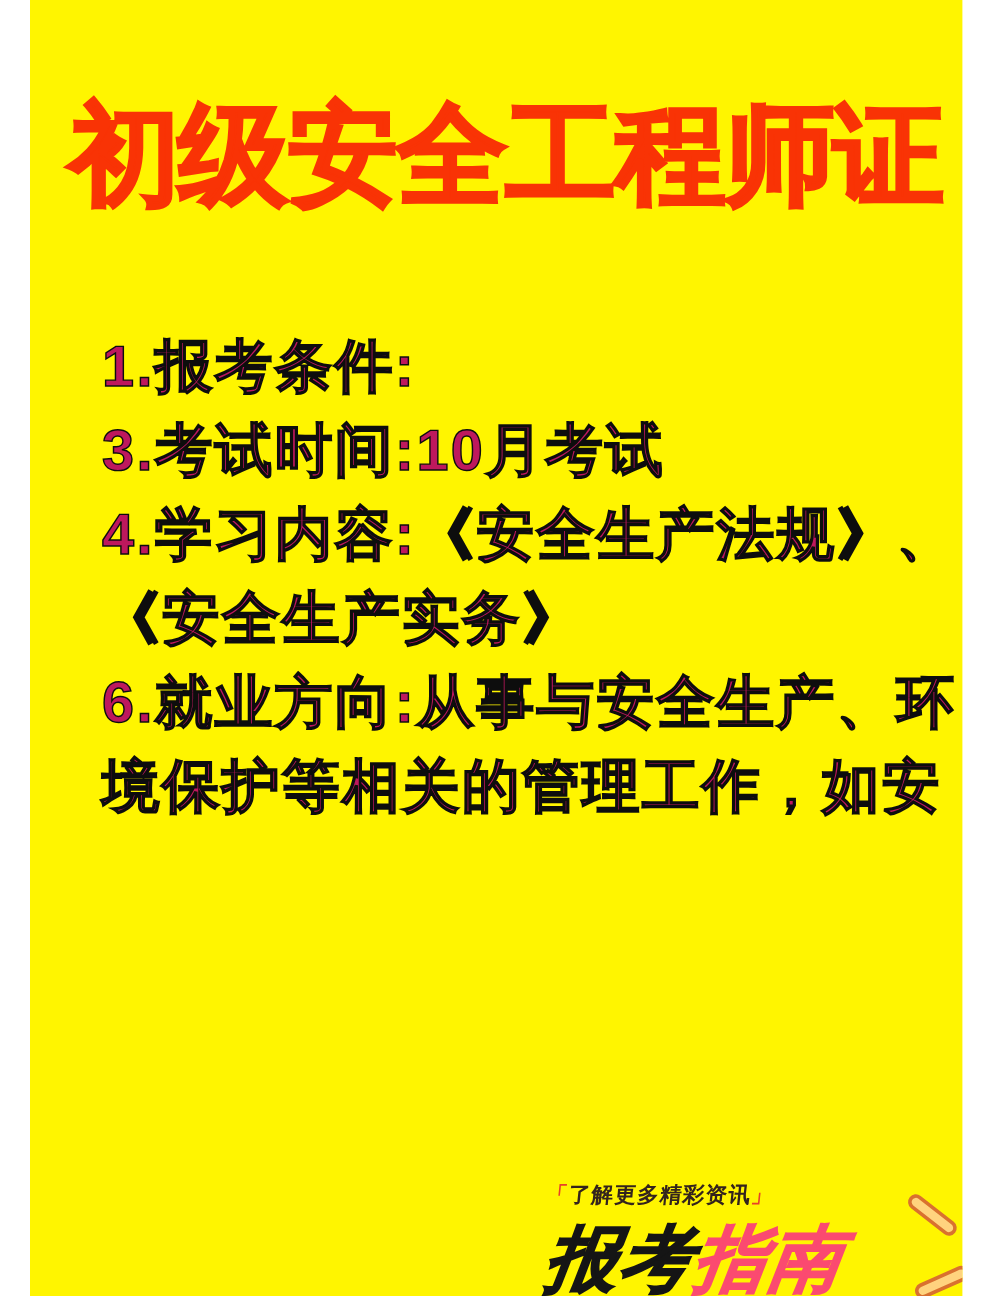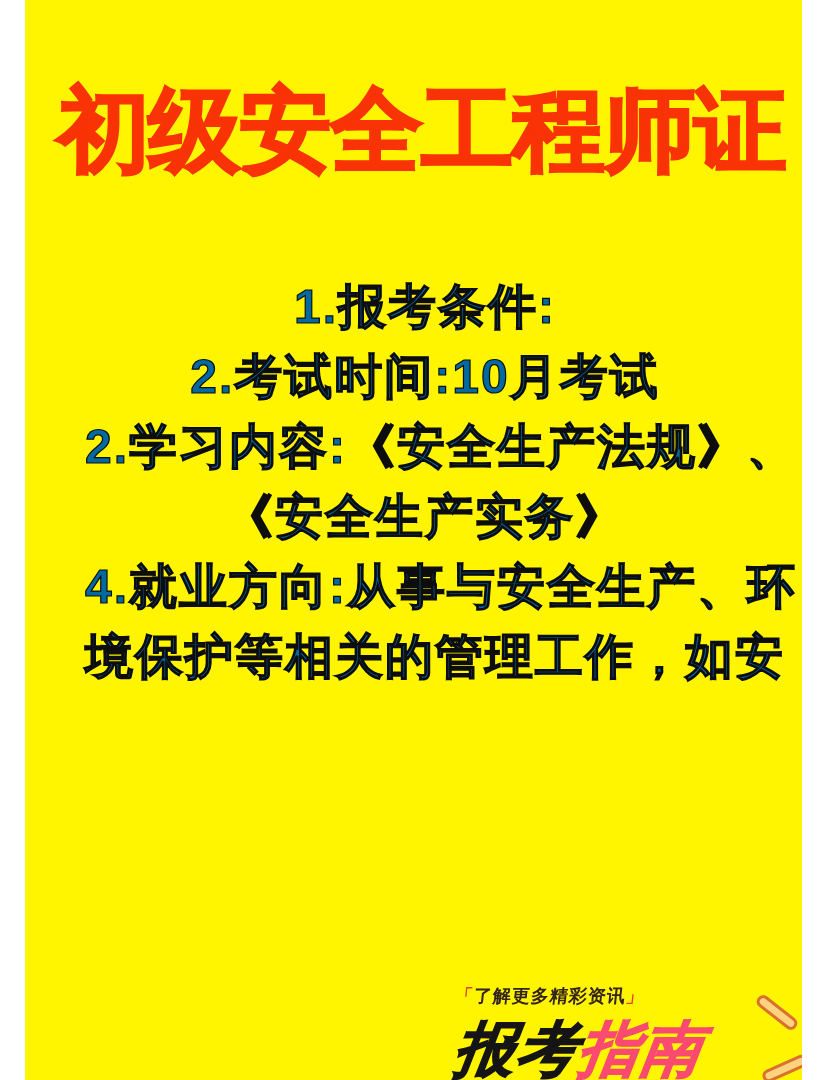--- a/index.html
+++ b/index.html
@@ -28,22 +28,21 @@
     color: #F93305;
     letter-spacing: -1px;
     -webkit-text-stroke: 2.5px #F93305;
     white-space: nowrap;
     padding-left: 16px;
   }
   .body-block {
     position: absolute;
     left: 60px; top: 272px;
     width: 680px;
-    color: #0369a1;
-    text-align: center;
+    color: #be185d;
   }
   .line {
     height: 70px;
     line-height: 70px;
     font-size: 48px;
     font-weight: 800;
     letter-spacing: 2px;
     -webkit-text-stroke: 1.2px #0D0D0D;
     white-space: nowrap;
   }
@@ -85,24 +84,24 @@
 </style>
 </head>
 <body>
 
 <div class="canvas">
 
   <h1 class="title">初级安全工程师证</h1>
 
   <div class="body-block">
     <div class="line">1.报考条件:</div>
-    <div class="line">2.考试时间:10月考试</div>
-    <div class="line">2.学习内容:《安全生产法规》、</div>
+    <div class="line">3.考试时间:10月考试</div>
+    <div class="line">4.学习内容:《安全生产法规》、</div>
     <div class="line">《安全生产实务》</div>
-    <div class="line">4.就业方向:从事与安全生产、环</div>
+    <div class="line">6.就业方向:从事与安全生产、环</div>
     <div class="line">境保护等相关的管理工作，如安</div>
   </div>
 
   <div class="badge">
     <div class="tagline">
       <span class="br">「</span><span>了解更多精彩资讯</span><span class="br">」</span>
     </div>
     <div class="brand">
       <span class="b-black">报考</span><span class="b-pink">指南</span>
     </div>

